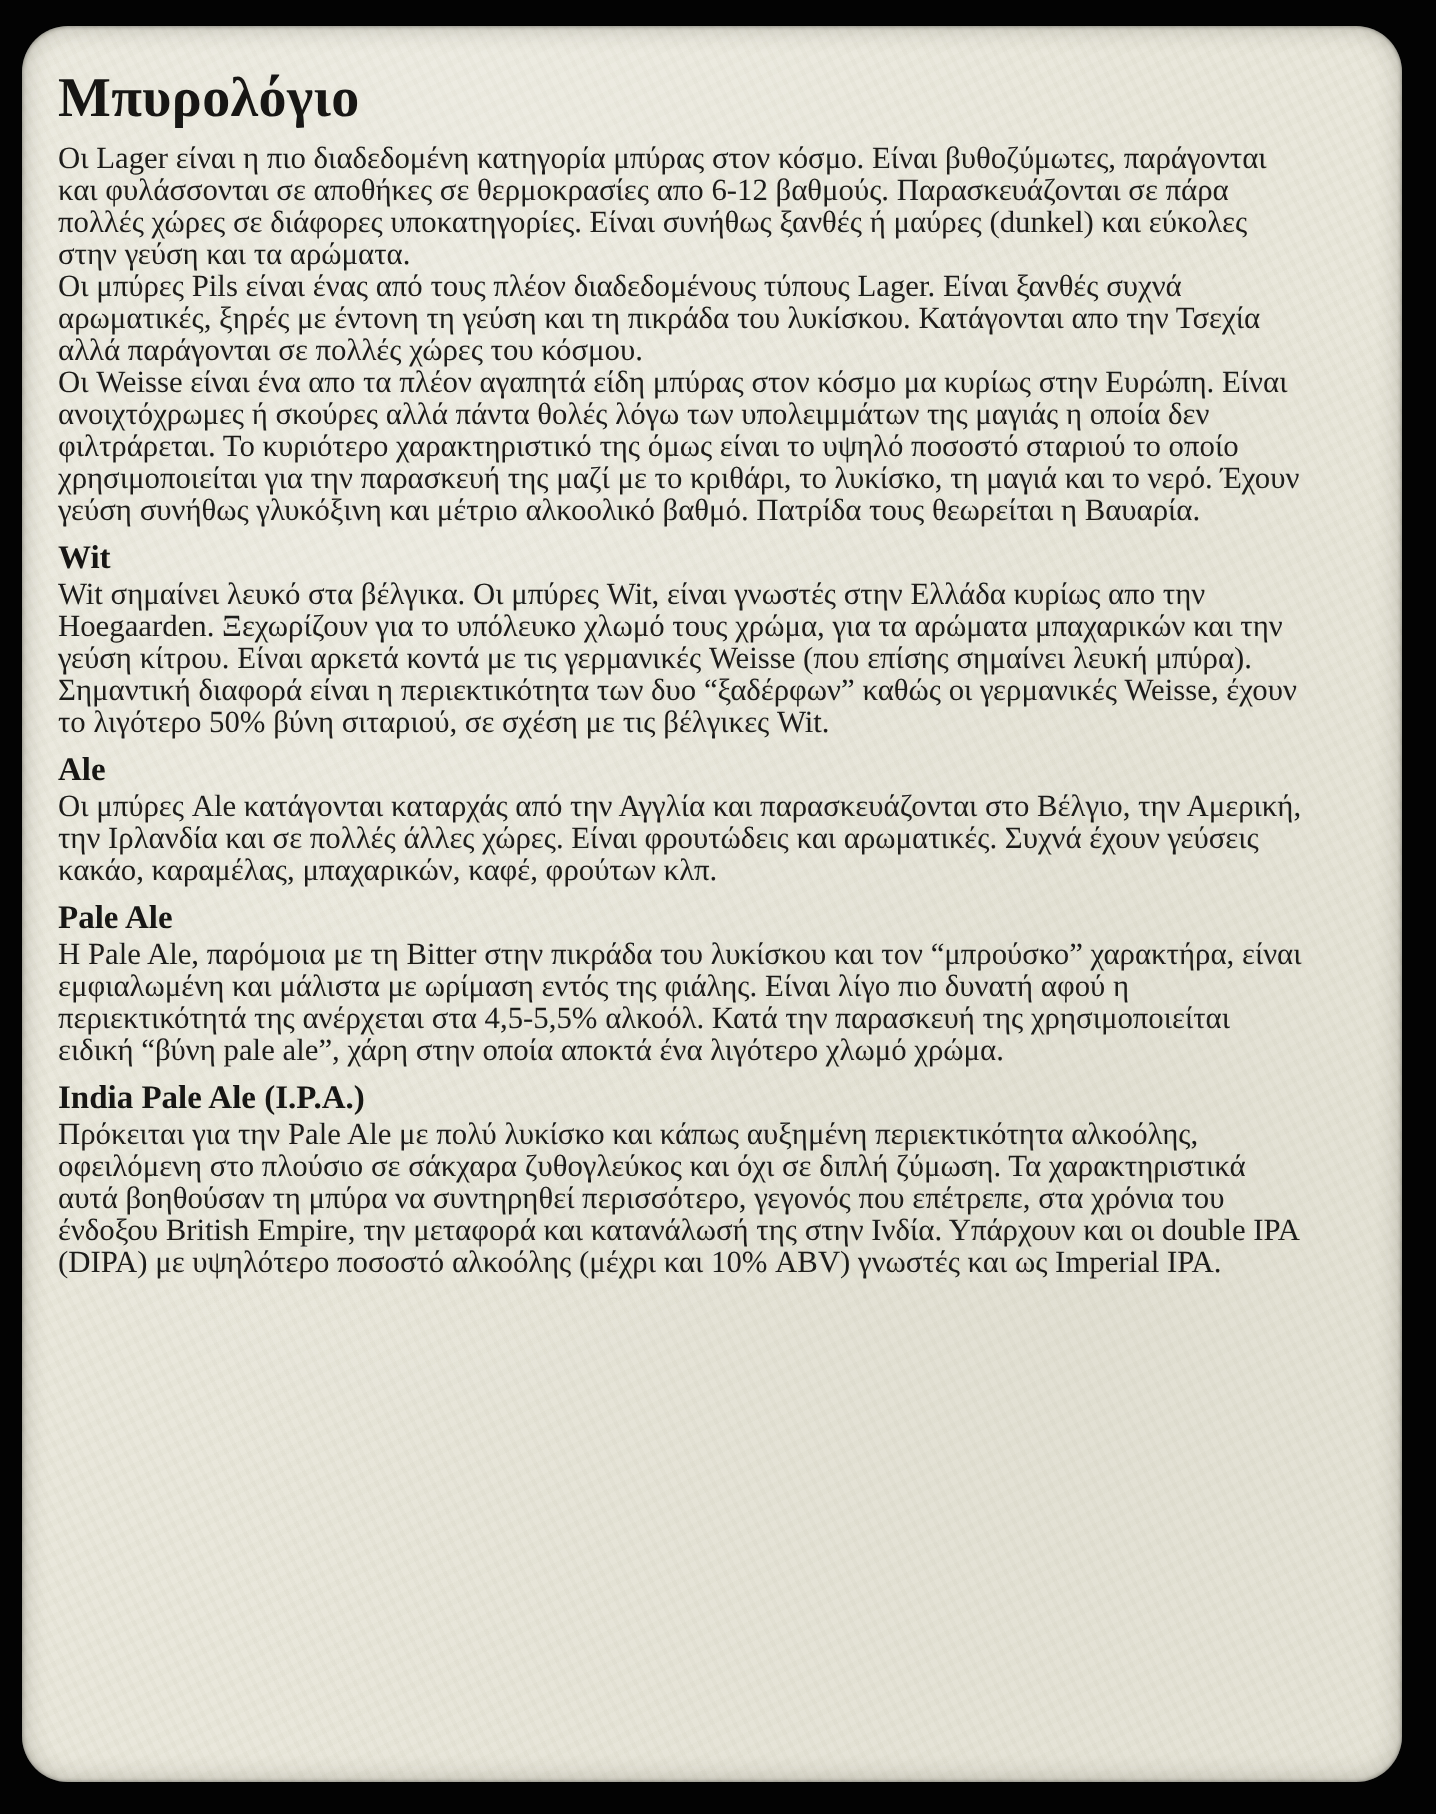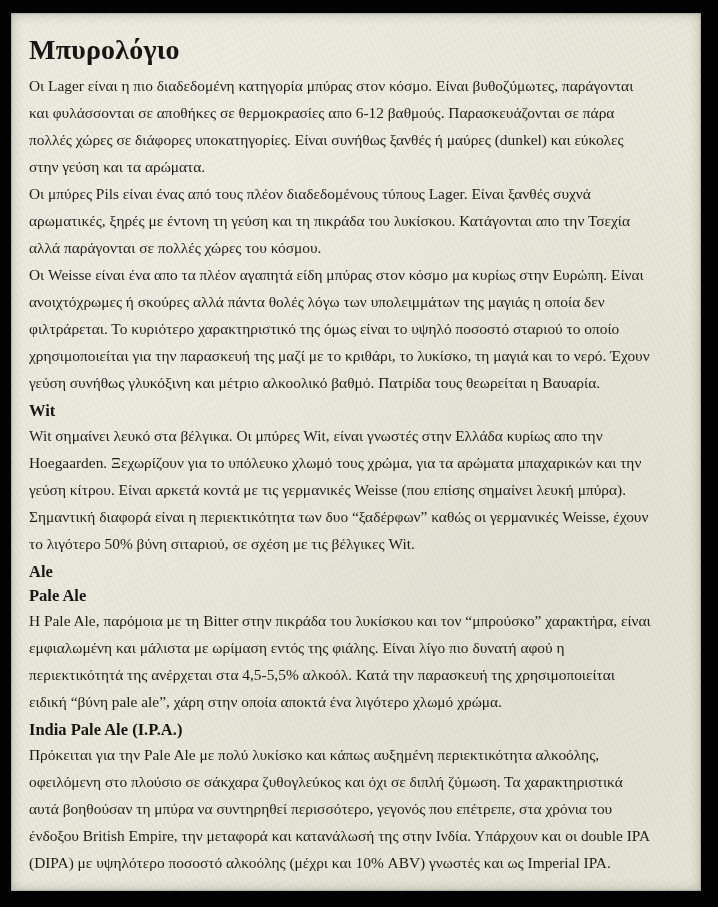--- a/index.html
+++ b/index.html
@@ -28,20 +28,21 @@
     background-color: #e9e7da;
     background-image:
       radial-gradient(ellipse at 28% 18%, rgba(255,255,255,0.22), rgba(255,255,255,0) 55%),
       radial-gradient(ellipse at 78% 72%, rgba(186,184,166,0.16), rgba(186,184,166,0) 60%),
       repeating-linear-gradient(63deg, rgba(118,116,98,0.03) 0 2px, rgba(255,255,255,0.02) 2px 5px),
       repeating-linear-gradient(-27deg, rgba(118,116,98,0.025) 0 3px, rgba(255,255,255,0.02) 3px 7px);
     box-shadow:
       inset 0 0 12px rgba(52,50,40,0.30),
       inset 0 0 2px rgba(0,0,0,0.45);
     overflow: hidden;
+    border-radius: 23px;
   }
   .content {
     position: absolute;
     left: 18px;
     top: 21px;
     width: 622px;
     color: #1b1a18;
   }
   h1.doc-title {
     font-size: 28px;
@@ -52,21 +53,21 @@
   }
   section.entry h2 {
     font-size: 16.5px;
     font-weight: bold;
     line-height: 19px;
     margin: 5px 0 2px 0;
     color: #171614;
   }
   section.entry p {
     font-size: 15.4px;
-    line-height: 27px;
+    line-height: 16px;
     margin: 0;
     text-align: left;
     color: #1d1c1a;
   }
 </style>
 </head>
 <body>
 
 <div class="frame">
   <div class="paper">
@@ -86,20 +87,21 @@
         <p>Οι Weisse είναι ένα απο τα πλέον αγαπητά είδη μπύρας στον κόσμο μα κυρίως στην Ευρώπη. Είναι ανοιχτόχρωμες ή σκούρες αλλά πάντα θολές λόγω των υπολειμμάτων της μαγιάς η οποία δεν φιλτράρεται. Το κυριότερο χαρακτηριστικό της όμως είναι το υψηλό ποσοστό σταριού το οποίο χρησιμοποιείται για την παρασκευή της μαζί με το κριθάρι, το λυκίσκο, τη μαγιά και το νερό. Έχουν γεύση συνήθως γλυκόξινη και μέτριο αλκοολικό βαθμό. Πατρίδα τους θεωρείται η Βαυαρία.</p>
       </section>
 
       <section class="entry">
         <h2>Wit</h2>
         <p>Wit σημαίνει λευκό στα βέλγικα. Οι μπύρες Wit, είναι γνωστές στην Ελλάδα κυρίως απο την Hoegaarden. Ξεχωρίζουν για το υπόλευκο χλωμό τους χρώμα, για τα αρώματα μπαχαρικών και την γεύση κίτρου. Είναι αρκετά κοντά με τις γερμανικές Weisse (που επίσης σημαίνει λευκή μπύρα). Σημαντική διαφορά είναι η περιεκτικότητα των δυο “ξαδέρφων” καθώς οι γερμανικές Weisse, έχουν το λιγότερο 50% βύνη σιταριού, σε σχέση με τις βέλγικες Wit.</p>
       </section>
 
       <section class="entry">
         <h2>Ale</h2>
+        <p>Οι μπύρες Ale κατάγονται καταρχάς από την Αγγλία και παρασκευάζονται στο Βέλγιο, την Αμερική, την Ιρλανδία και σε πολλές άλλες χώρες. Είναι φρουτώδεις και αρωματικές. Συχνά έχουν γεύσεις κακάο, καραμέλας, μπαχαρικών, καφέ, φρούτων κλπ.</p>
       </section>
 
       <section class="entry">
         <h2>Pale Ale</h2>
         <p>Η Pale Ale, παρόμοια με τη Bitter στην πικράδα του λυκίσκου και τον “μπρούσκο” χαρακτήρα, είναι εμφιαλωμένη και μάλιστα με ωρίμαση εντός της φιάλης. Είναι λίγο πιο δυνατή αφού η περιεκτικότητά της ανέρχεται στα 4,5-5,5% αλκοόλ. Κατά την παρασκευή της χρησιμοποιείται ειδική “βύνη pale ale”, χάρη στην οποία αποκτά ένα λιγότερο χλωμό χρώμα.</p>
       </section>
 
       <section class="entry">
         <h2>India Pale Ale (I.P.A.)</h2>
         <p>Πρόκειται για την Pale Ale με πολύ λυκίσκο και κάπως αυξημένη περιεκτικότητα αλκοόλης, οφειλόμενη στο πλούσιο σε σάκχαρα ζυθογλεύκος και όχι σε διπλή ζύμωση. Τα χαρακτηριστικά αυτά βοηθούσαν τη μπύρα να συντηρηθεί περισσότερο, γεγονός που επέτρεπε, στα χρόνια του ένδοξου British Empire, την μεταφορά και κατανάλωσή της στην Ινδία. Υπάρχουν και οι double IPA (DIPA) με υψηλότερο ποσοστό αλκοόλης (μέχρι και 10% ABV) γνωστές και ως Imperial IPA.</p>

